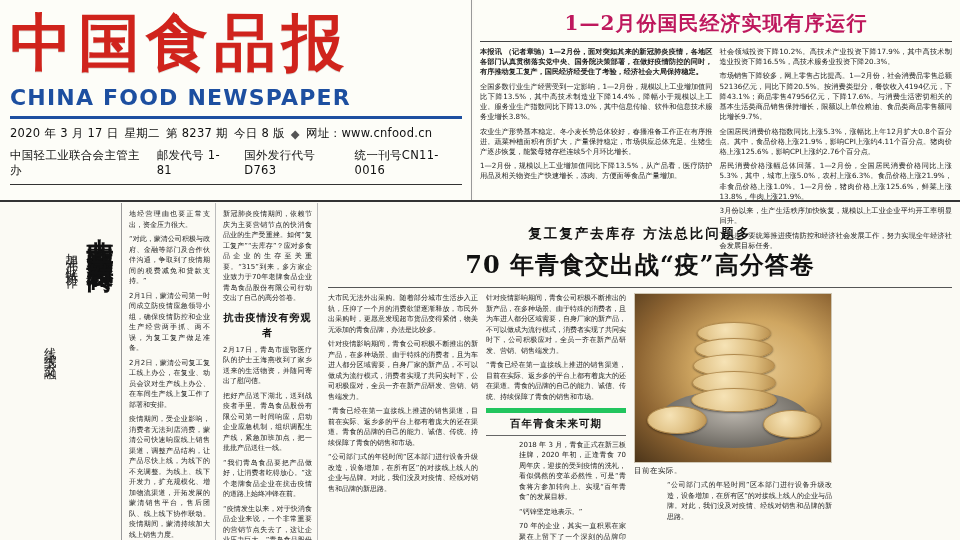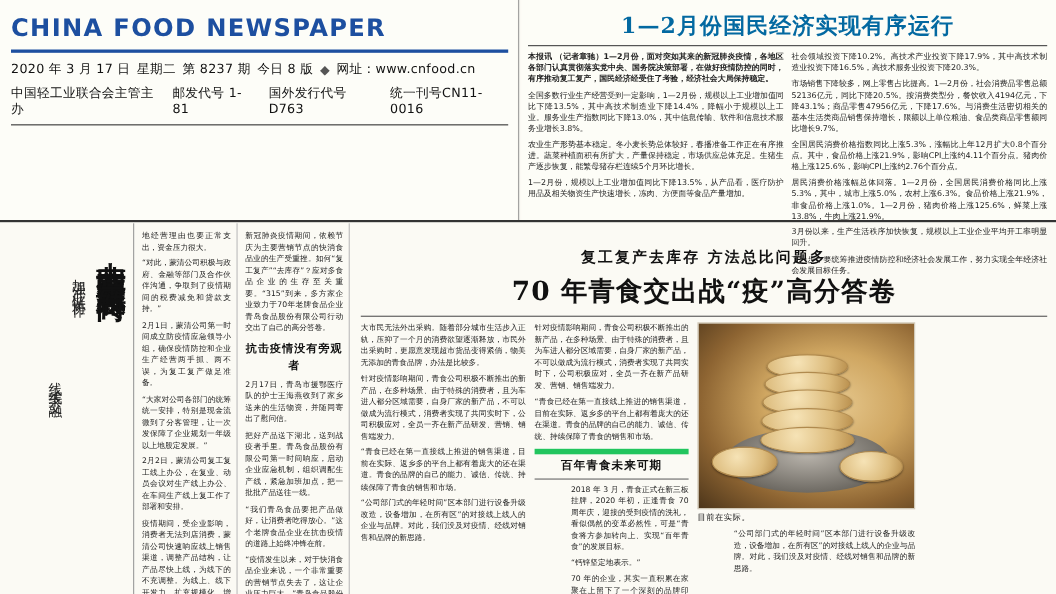--- a/index.html
+++ b/index.html
@@ -49,21 +49,21 @@
   }
   .masthead-rule2{margin-top:6px;height:1px;background:#333;width:452px;}
 
   
   .topright{
     position:absolute;left:474px;top:0;width:486px;height:200px;
     background:#fdfdf7;box-sizing:border-box;padding:4px 8px 0 6px;
   }
   .topright-head{
     text-align:center;font-family:"DejaVu Serif","Liberation Serif",serif;
-    font-weight:bold;font-size:20px;letter-spacing:1px;color:#0369a1;
+    font-weight:bold;font-size:20px;letter-spacing:1px;color:#be185d;
     margin:6px 0 4px 0;
   }
   .topright-rule{height:1px;background:#444;margin:2px 0 5px 0;}
   .topright-cols{display:flex;gap:7px;}
   .tr-col{flex:1;font-size:7.2px;line-height:1.42;text-align:justify;color:#222;}
   .tr-col p{margin:0 0 4px 0;}
   .lead{font-weight:bold;}
 
   
   .vline-top{position:absolute;left:471px;top:0;width:1px;height:200px;background:#999;}
@@ -161,20 +161,21 @@
   }
   .boxbody{font-size:7px;line-height:1.5;text-align:justify;color:#222;margin-top:4px;margin-left:33px;}
   .boxbody p{margin:0 0 4px 0;}
 </style>
 </head>
 <body>
 
 <div class="page">
 
   <div class="masthead">
+    <div class="masthead-title">中国食品报</div>
     <div class="masthead-en">CHINA FOOD NEWSPAPER</div>
     <div class="masthead-rule"></div>
     <div class="masthead-meta">
       <span>2020 年 3 月 17 日</span>
       <span>星期二</span>
       <span>第 8237 期</span>
       <span>今日 8 版</span>
       <span class="sep">◆</span>
       <span>网址：www.cnfood.cn</span>
     </div>
@@ -217,21 +218,20 @@
     <div class="vheadline">
       <div class="vh-main">内蒙古蒙清从减震转向</div>
       <div class="vh-sub">加强产业链协作</div>
       <div class="vh-sub2">线上线下交融</div>
     </div>
 
     <div class="colA">
       <p>地经营理由也要正常支出，资金压力很大。</p>
       <p>“对此，蒙清公司积极与政府、金融等部门及合作伙伴沟通，争取到了疫情期间的税费减免和贷款支持。”</p>
       <p>2月1日，蒙清公司第一时间成立防疫情应急领导小组，确保疫情防控和企业生产经营两手抓、两不误，为复工复产做足准备。</p>
-      <p>“大家对公司各部门的统筹统一安排，特别是现金流微到了分客管理，让一次发保障了企业规划一年级以上地股定发展。”</p>
       <p>2月2日，蒙清公司复工复工线上办公，在复业、动员会议对生产线上办公、在车间生产线上复工作了部署和安排。</p>
       <p>疫情期间，受企业影响，消费者无法到店消费，蒙清公司快速响应线上销售渠道，调整产品结构，让产品尽快上线，为线下的不充调整。为线上、线下开发力，扩充规模化、增加物流渠道，开拓发展的蒙清销售平台，售后团队、线上线下协作联动。疫情期间，蒙清持续加大线上销售力度。</p>
       <p></p>
     </div>
 
     <div class="colB">
       <p>新冠肺炎疫情期间，依赖节庆为主要营销节点的快消食品业的生产受重挫。如何“复工复产”“去库存”？应对多食品企业的生存至关重要。“315”到来，多方家企业致力于70年老牌食品企业青岛食品股份有限公司行动交出了自己的高分答卷。</p>
       <div class="subhead">抗击疫情没有旁观者</div>
       <p>2月17日，青岛市援鄂医疗队的护士王海燕收到了家乡送来的生活物资，并随同寄出了慰问信。</p>
       <p>把好产品送下湖北，送到战疫者手里。青岛食品股份有限公司第一时间响应，启动企业应急机制，组织调配生产线，紧急加班加点，把一批批产品送往一线。</p>

